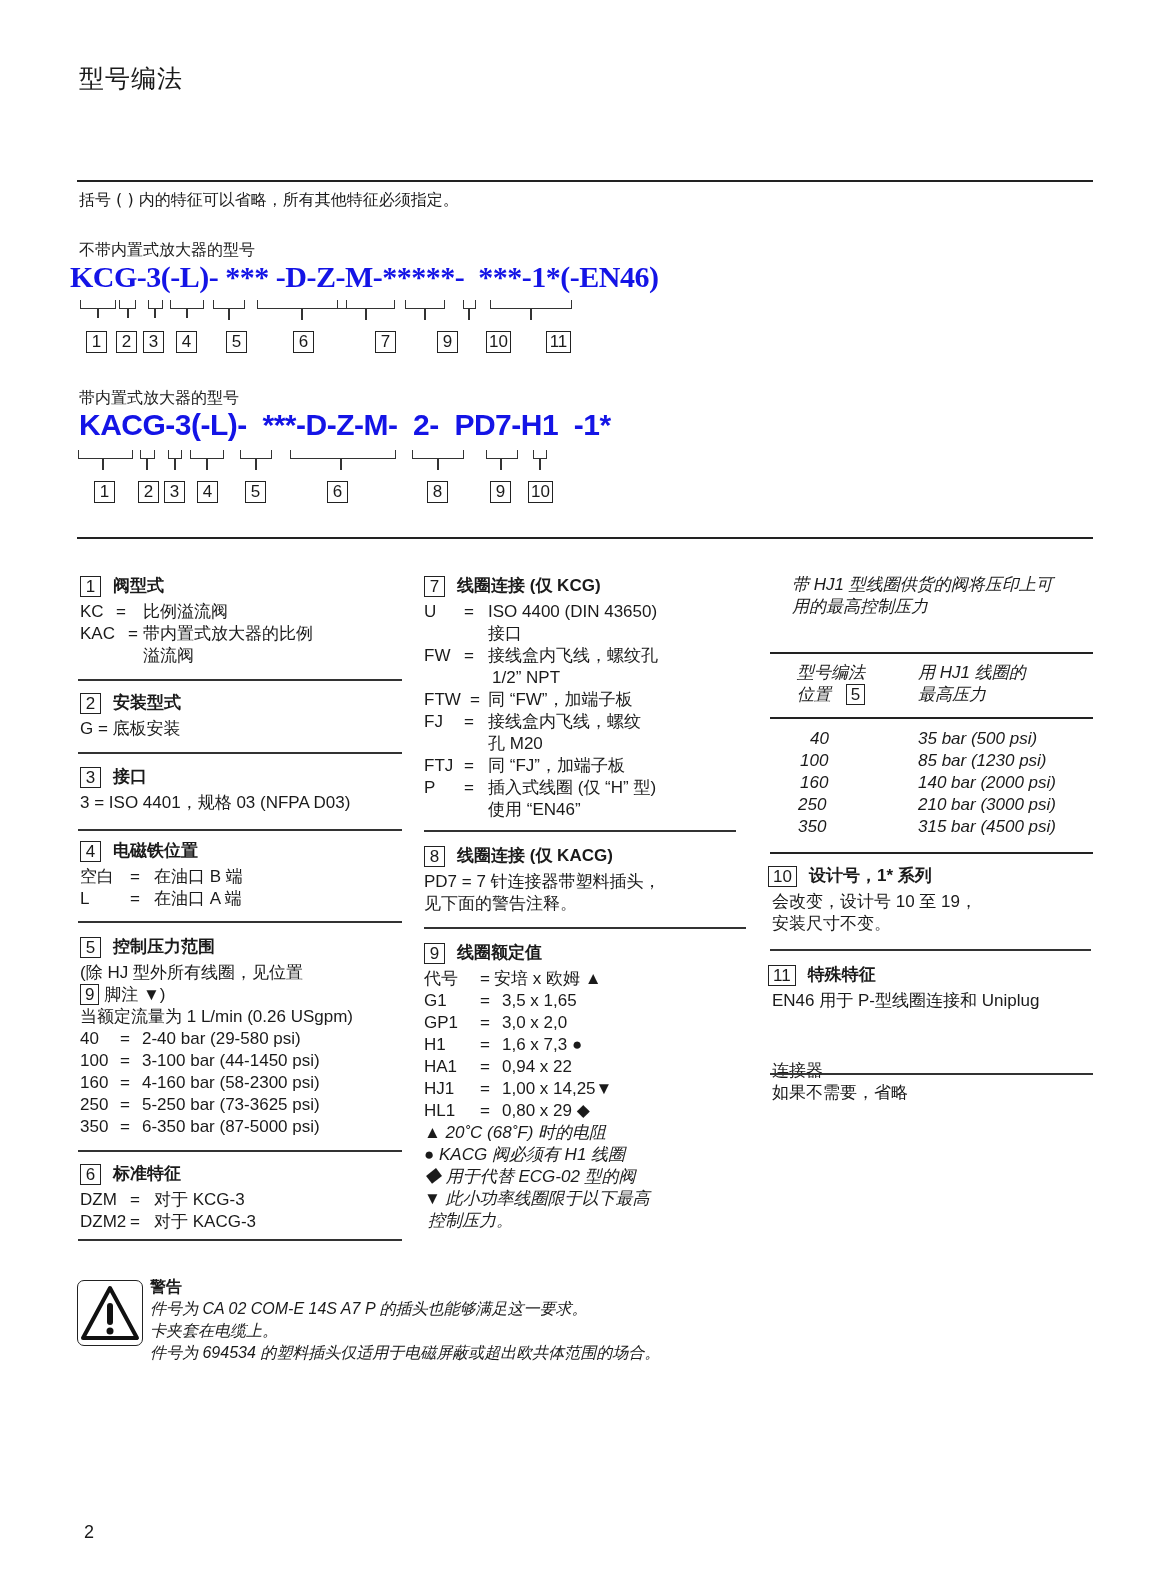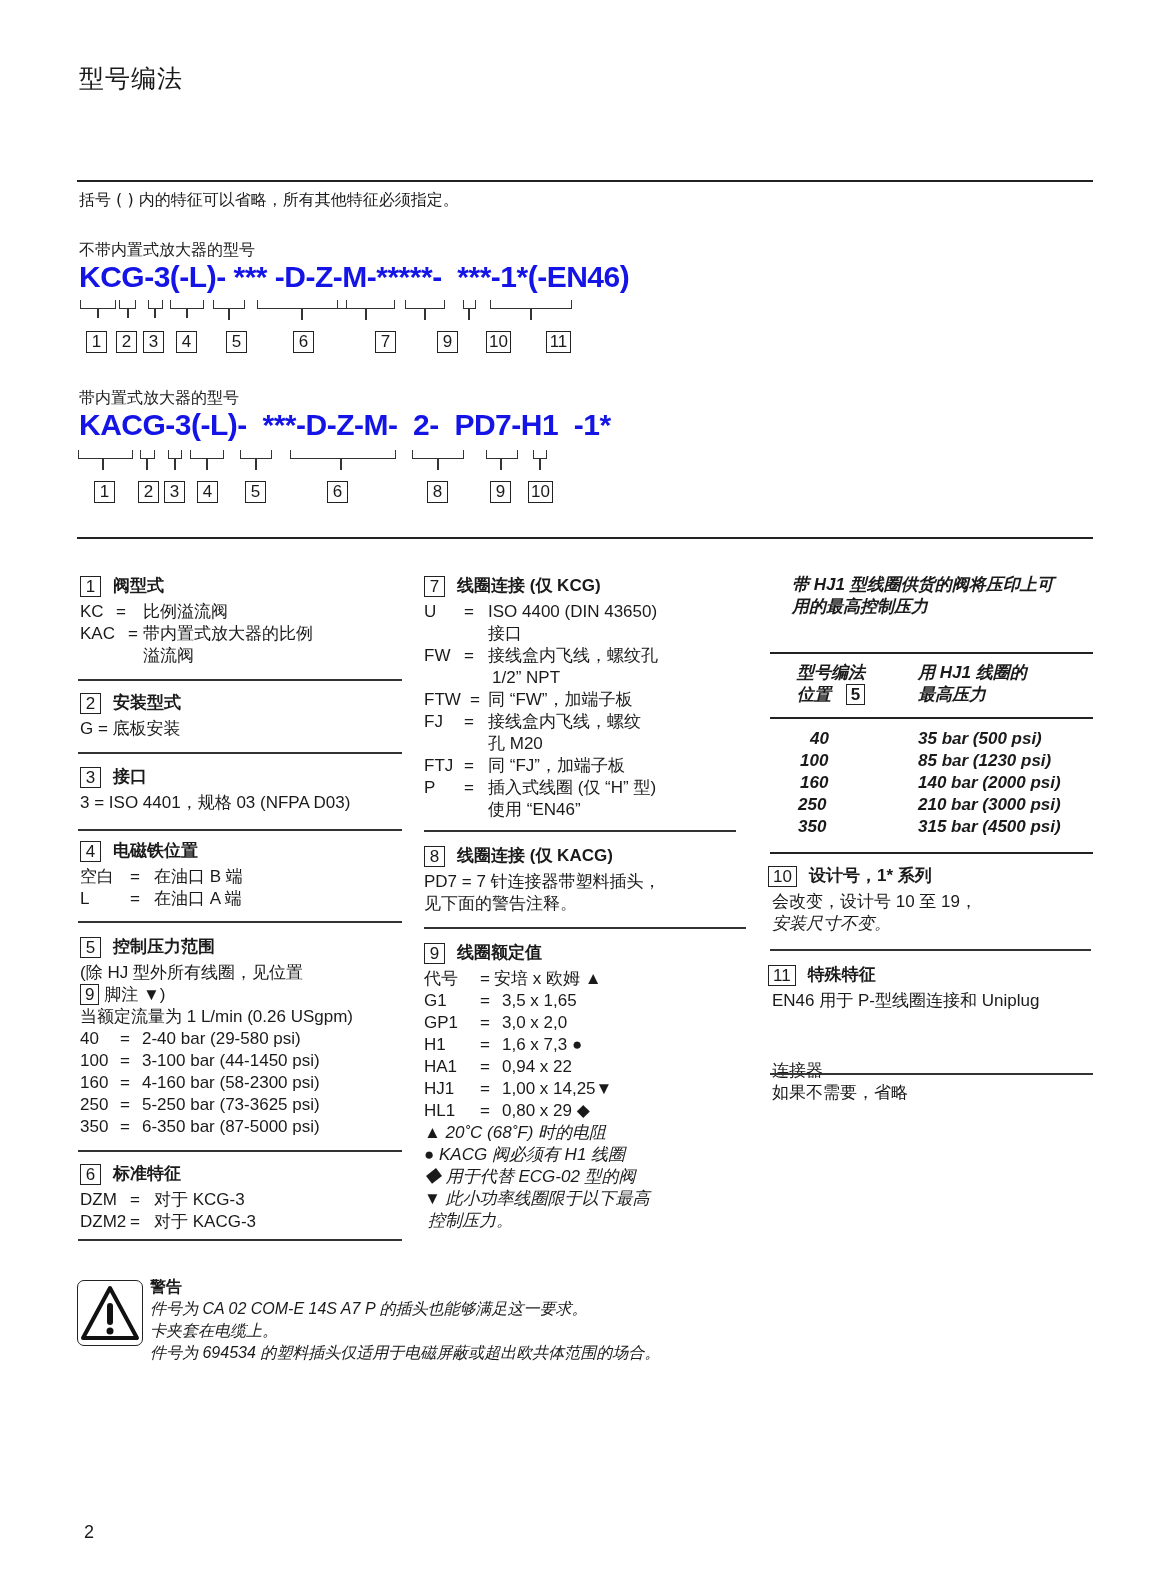--- a/index.html
+++ b/index.html
@@ -18,36 +18,36 @@
   .box { position: absolute; border: 1.5px solid #222; font-family: "Liberation Sans", sans-serif;
          font-size: 17px; text-align: center; line-height: 20px; height: 20px; background: #fff; }
   .sec { position: absolute; font-family: "Liberation Sans", sans-serif; font-size: 17px; line-height: 22px; }
   .sec .head { display: flex; align-items: center; gap: 12px; font-weight: bold; margin-bottom: 4px; }
   .sec .head .nb { border: 1.5px solid #222; font-weight: normal; padding: 0 4px; line-height: 19px; min-width: 11px; text-align: center; }
   .row { display: flex; }
   .row .k { flex: 0 0 auto; }
   .row .eq { flex: 0 0 auto; }
   .row .v { flex: 1 1 auto; }
   .it { font-style: italic; }
-  .tbl { position: absolute; font-family: "Liberation Sans", sans-serif; font-style: italic; font-size: 17px; line-height: 22px; font-weight: bold; }
+  .tbl { position: absolute; font-family: "Liberation Sans", sans-serif; font-style: italic; font-size: 17px; line-height: 22px; }
   .warn-icon { position: absolute; left: 77px; top: 1280px; width: 64px; height: 64px;
                border: 1.5px solid #222; border-radius: 7px; }
   .warn { position: absolute; left: 150px; top: 1276px; font-size: 16px; line-height: 22px; font-family: "Liberation Sans", sans-serif; }
   .warn .line { font-style: italic; white-space: nowrap; }
   .page-num { left: 84px; top: 1522px; font-size: 18px; font-family: "Liberation Sans", sans-serif; }
 </style>
 </head>
 <body>
 
 <div class="abs title">型号编法</div>
 <div class="rule" style="left:77px; top:180px; width:1016px;"></div>
 <div class="abs note">括号 ( ) 内的特征可以省略，所有其他特征必须指定。</div>
 
 <div class="abs code-label" style="left:79px; top:240px;">不带内置式放大器的型号</div>
-<div class="abs code" style="left:79px; top:260px;">KCG-3(-L)- *** -D-Z-M-*****-  ***-1*(-EN46)</div>
+<div class="abs code" style="left:70px; top:260px;font-family:Liberation Serif, serif;">KCG-3(-L)- *** -D-Z-M-*****-  ***-1*(-EN46)</div>
 <div>
   <div class="bracket" style="left:80px; top:300px; width:34px;"></div>
     <div class="stem" style="left:97px; top:308px; height:10px;"></div>
   <div class="bracket" style="left:119px; top:300px; width:15px;"></div>
     <div class="stem" style="left:127px; top:308px; height:10px;"></div>
   <div class="bracket" style="left:148px; top:300px; width:13px;"></div>
     <div class="stem" style="left:154px; top:308px; height:10px;"></div>
   <div class="bracket" style="left:170px; top:300px; width:32px;"></div>
     <div class="stem" style="left:186px; top:308px; height:10px;"></div>
   <div class="bracket" style="left:213px; top:300px; width:30px;"></div>
@@ -368,21 +368,21 @@
     </div>
 </div>
 <div class="rule" style="left:770px; top:852px; width:323px;"></div>
 
 <div class="sec" style="left:768px; top:865px; width:325px;">
   <div class="head">
       <span class="nb">10</span>
       <span>设计号，1* 系列</span>
     </div>
   <div style="padding-left:4px;">会改变，设计号 10 至 19，</div>
-  <div style="padding-left:4px;font-style:italic;">安装尺寸不变。</div>
+  <div style="padding-left:4px;">安装尺寸不变。</div>
 </div>
 <div class="rule thin" style="left:770px; top:949px; width:321px;"></div>
 
 <div class="sec" style="left:768px; top:964px; width:325px;">
   <div class="head">
       <span class="nb">11</span>
       <span>特殊特征</span>
     </div>
   <div style="padding-left:4px;">EN46 用于 P-型线圈连接和 Uniplug</div>
   <div style="padding-left:4px;margin-top:48px;">连接器</div>

